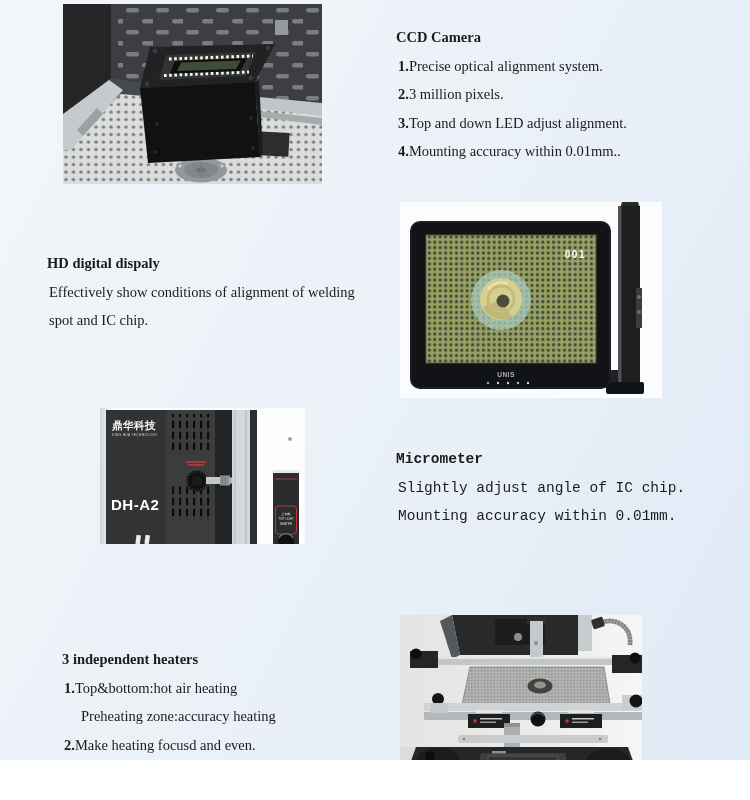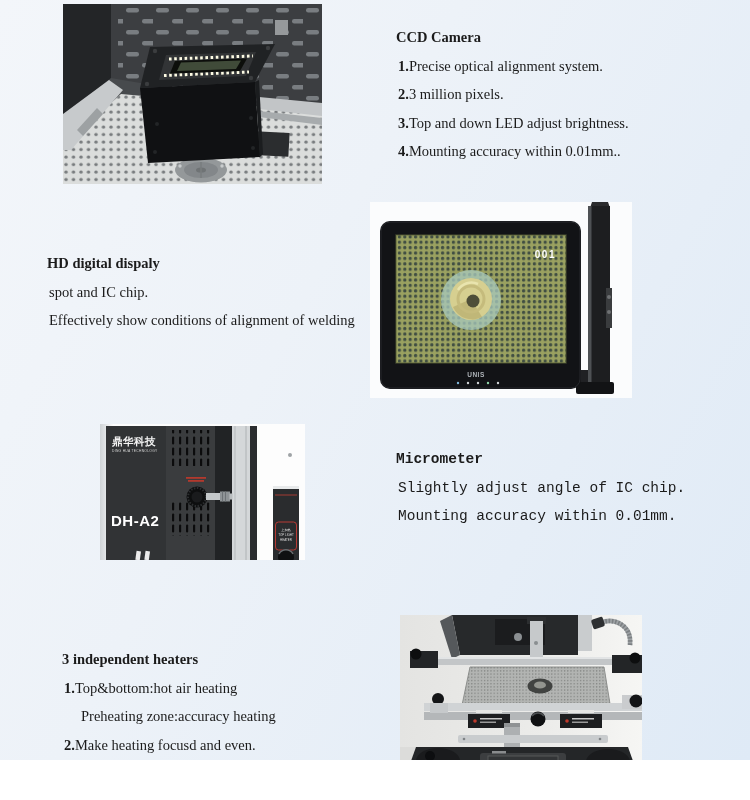--- a/index.html
+++ b/index.html
@@ -13,22 +13,22 @@
   .tb p{margin:2px;line-height:26.5px;white-space:nowrap;}
   .tb p b{font-weight:bold;}
   .tb p.indent{padding-left:17px;}
   .photo{position:absolute;}
   .photo svg{display:block;}
   .ccd-text{left:396px;top:24px;width:340px;}
   .disp-text{left:47px;top:250px;width:350px;}
   .micro-text{left:396px;top:446px;width:340px;font-family:Liberation Mono, monospace;}
   .heat-text{left:62px;top:646px;width:340px;}
   .camera-photo{left:63px;top:4px;}
-  .display-photo{left:370px;top:202px;border-radius:29px;}
-  .panel-photo{left:100px;top:424px;}
+  .display-photo{left:400px;top:202px;border-radius:29px;}
+  .panel-photo{left:100px;top:408px;}
   .machine-photo{left:400px;top:615px;}
 </style>
 </head>
 <body>
 
 <div class="page">
 
   <div class="photo camera-photo">
     <svg width="259" height="180" viewBox="0 0 259 180">
       <defs>
@@ -79,28 +79,28 @@
         <circle cx="92" cy="148" r="2" fill="#232527"></circle>
           <circle cx="190" cy="144" r="2" fill="#232527"></circle>
       </g>
     </svg>
   </div>
 
   <div class="tb ccd-text">
     <h3>CCD Camera</h3>
     <p><b>1.</b><span>Precise optical alignment system.</span></p>
     <p><b>2.</b><span>3 million pixels.</span></p>
-    <p><b>3.</b><span>Top and down LED adjust brightness.</span></p>
+    <p><b>3.</b><span>Top and down LED adjust alignment.</span></p>
     <p><b>4.</b><span>Mounting accuracy within 0.01mm..</span></p>
   </div>
 
   <div class="tb disp-text">
     <h3>HD digital dispaly</h3>
+    <p>Effectively show conditions of alignment of welding</p>
     <p>spot and IC chip.</p>
-    <p>Effectively show conditions of alignment of welding</p>
   </div>
 
   <div class="photo display-photo">
     <svg width="262" height="196" viewBox="0 0 262 196">
       <defs>
         <pattern id="d-holes" width="5.4" height="5.4" patternUnits="userSpaceOnUse">
           <circle cx="2.4" cy="2.4" r="1.65" fill="#3c4a41"></circle>
         </pattern>
       </defs>
       <rect width="262" height="196" fill="#fbfcfd"></rect>

